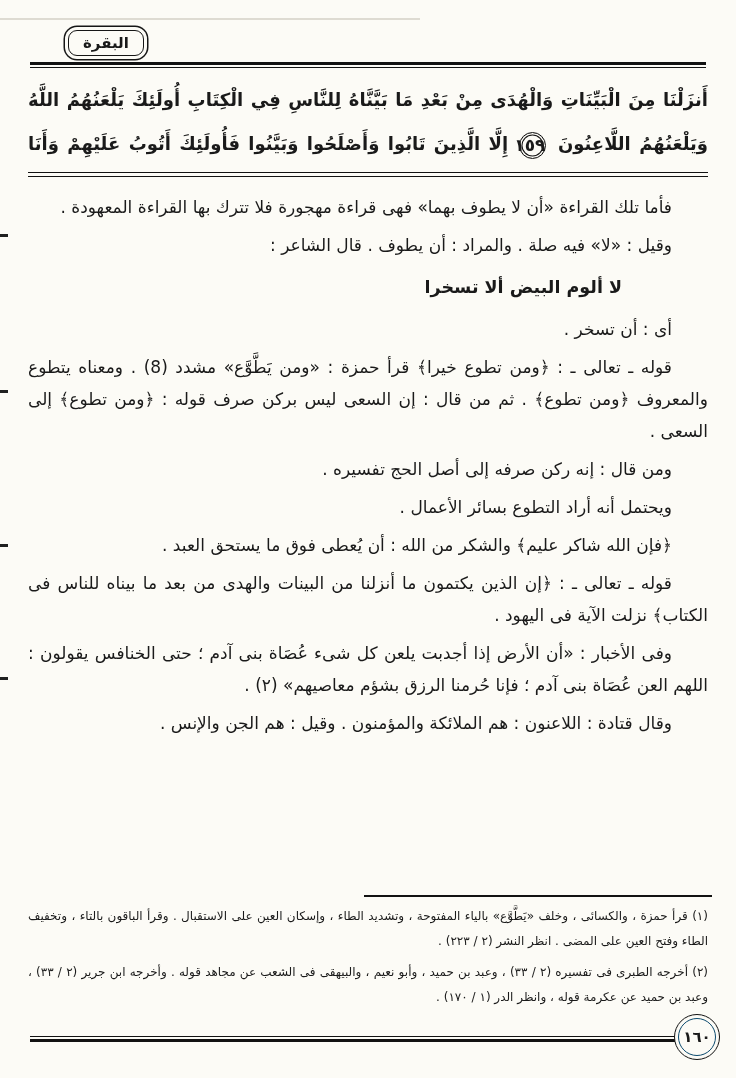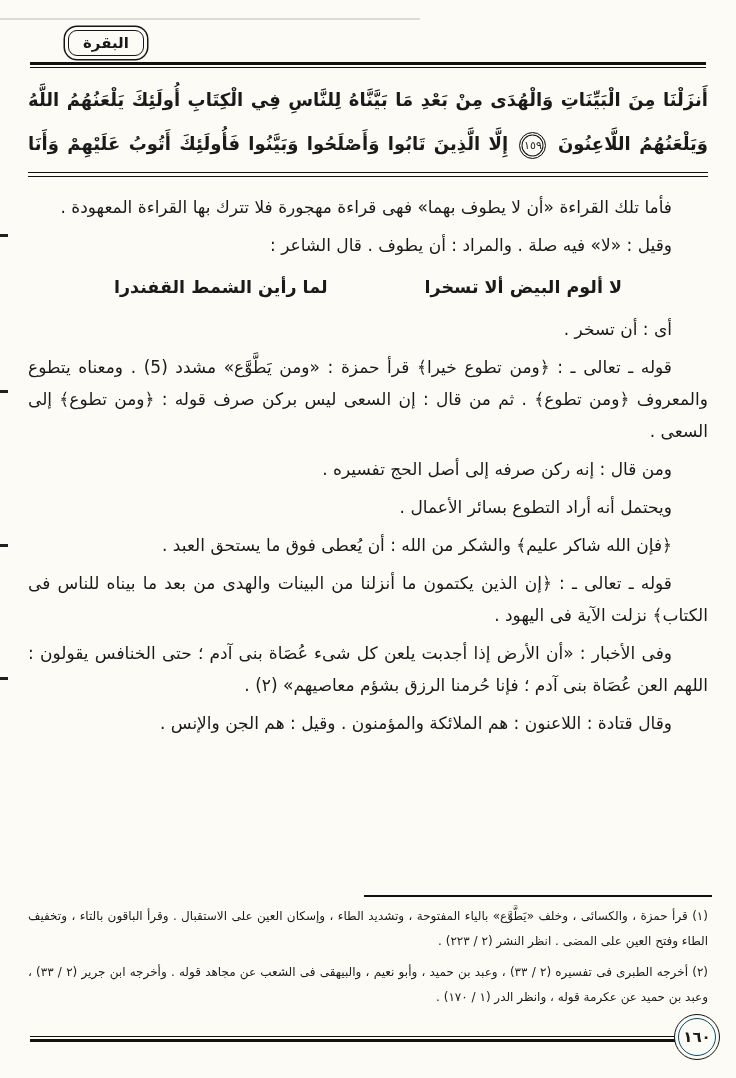--- a/index.html
+++ b/index.html
@@ -47,21 +47,21 @@
     line-height: 44px;
     text-align: justify;
     text-align-last: justify;
   }
   .ayah-num {
     display: inline-block;
     width: 27px; height: 27px; line-height: 25px;
     border: 1.3px solid #121212; border-radius: 50%;
     box-shadow: inset 0 0 0 1.5px #fcfbf6, inset 0 0 0 2.5px #121212;
     text-align: center; text-align-last: center;
-    font-size: 11px; font-weight: normal;
+    font-size: 17px; font-weight: bold;
     vertical-align: middle; margin: 0 3px;
   }
   .mid-rule {
     margin-top: 6px;
     height: 5px;
     border-top: 1.5px solid #121212;
     border-bottom: 1px solid #121212;
   }
 
   .body-text {
@@ -138,25 +138,24 @@
     </div>
 
     <div class="mid-rule"></div>
 
     <div class="body-text">
       <p>فأما تلك القراءة «أن لا يطوف بهما» فهى قراءة مهجورة فلا تترك بها القراءة المعهودة .</p>
       <p>وقيل : «لا» فيه صلة . والمراد : أن يطوف . قال الشاعر :</p>
 
       <div class="poetry">
         <span>لا ألوم البيض ألا تسخرا</span>
-        <span>لما رأين الشمط القفندرا</span>
       </div>
 
       <p>أى : أن تسخر .</p>
-      <p>قوله ـ تعالى ـ : ﴿ومن تطوع خيرا﴾ قرأ حمزة : «ومن يَطَّوَّع» مشدد (5) . ومعناه يتطوع والمعروف ﴿ومن تطوع﴾ . ثم من قال : إن السعى ليس بركن صرف قوله : ﴿ومن تطوع﴾ إلى السعى .</p>
+      <p>قوله ـ تعالى ـ : ﴿ومن تطوع خيرا﴾ قرأ حمزة : «ومن يَطَّوَّع» مشدد (8) . ومعناه يتطوع والمعروف ﴿ومن تطوع﴾ . ثم من قال : إن السعى ليس بركن صرف قوله : ﴿ومن تطوع﴾ إلى السعى .</p>
       <p>ومن قال : إنه ركن صرفه إلى أصل الحج تفسيره .</p>
       <p>ويحتمل أنه أراد التطوع بسائر الأعمال .</p>
       <p>﴿فإن الله شاكر عليم﴾ والشكر من الله : أن يُعطى فوق ما يستحق العبد .</p>
       <p>قوله ـ تعالى ـ : ﴿إن الذين يكتمون ما أنزلنا من البينات والهدى من بعد ما بيناه للناس فى الكتاب﴾ نزلت الآية فى اليهود .</p>
       <p>وفى الأخبار : «أن الأرض إذا أجدبت يلعن كل شىء عُصَاة بنى آدم ؛ حتى الخنافس يقولون : اللهم العن عُصَاة بنى آدم ؛ فإنا حُرمنا الرزق بشؤم معاصيهم» (٢) .</p>
       <p>وقال قتادة : اللاعنون : هم الملائكة والمؤمنون . وقيل : هم الجن والإنس .</p>
     </div>
 
   </div>
 

